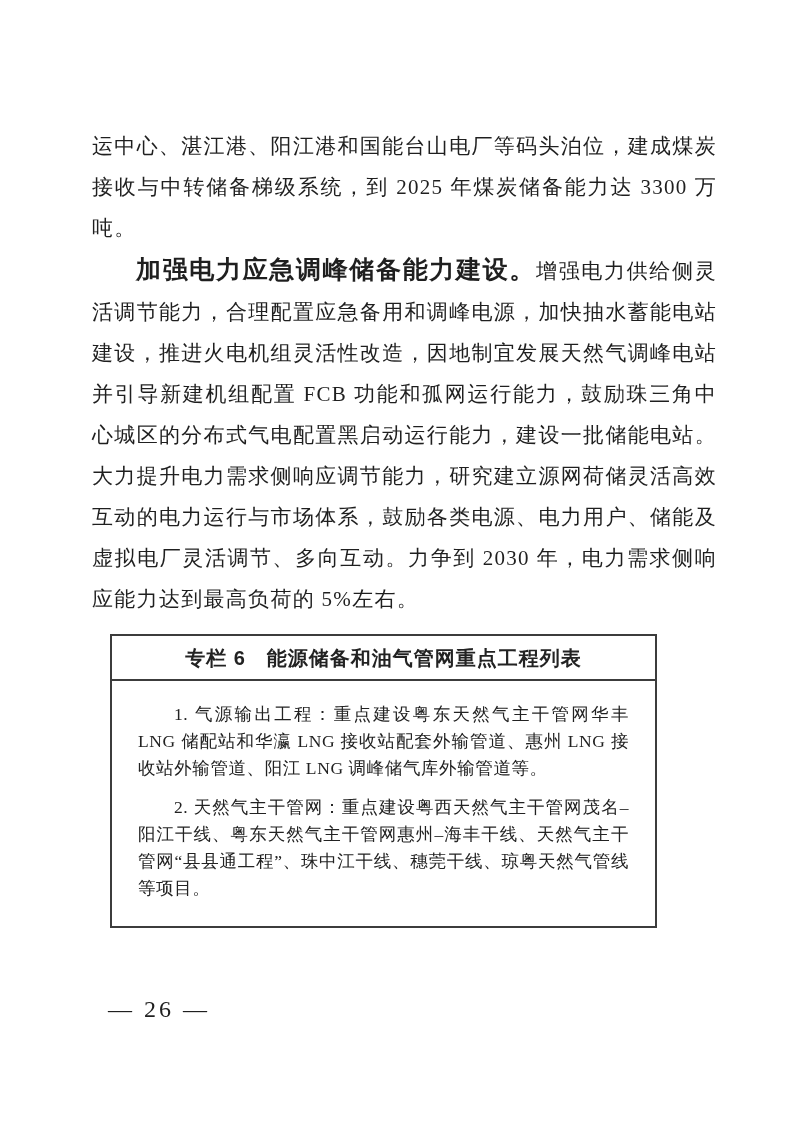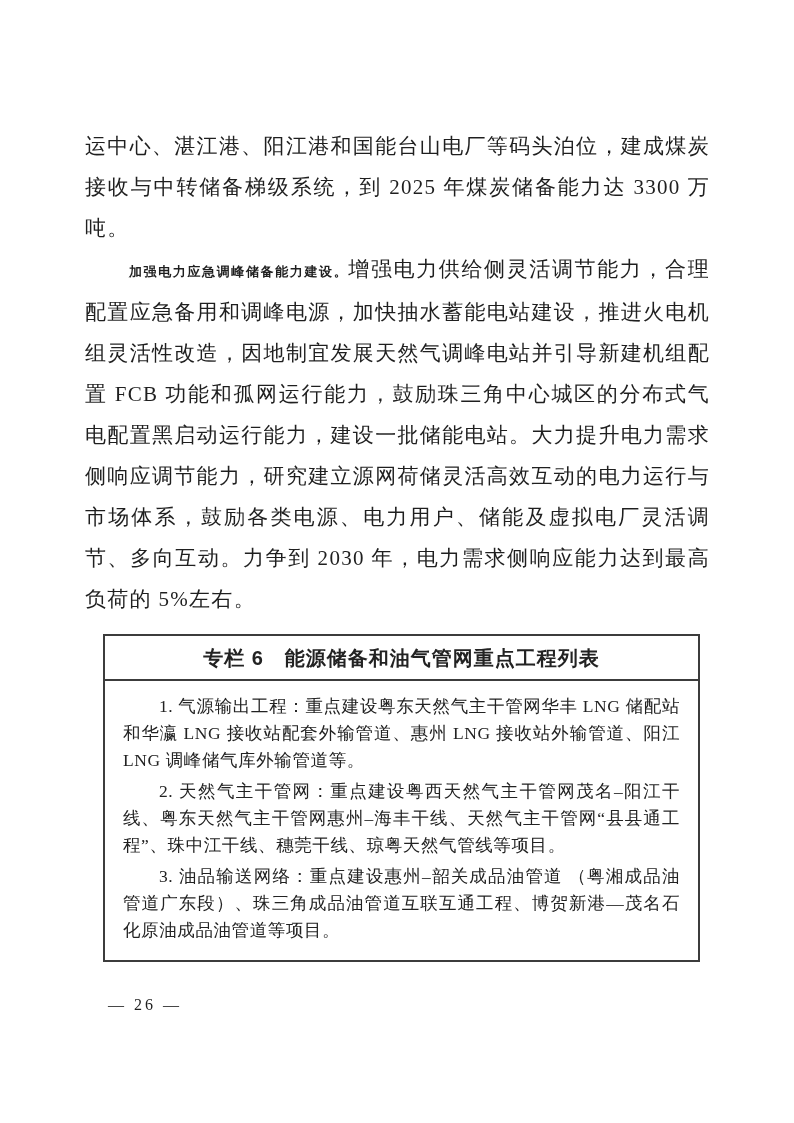--- a/index.html
+++ b/index.html
@@ -11,45 +11,45 @@
     position: relative;
     width: 794px;
     height: 1123px;
     background: #ffffff;
     overflow: hidden;
     font-family: "Liberation Serif", "DejaVu Serif", serif;
     color: #1f1f1f;
   }
   .content {
     position: absolute;
-    left: 85px;
+    left: 92px;
     top: 126px;
     width: 625px;
   }
   .para {
     font-size: 21px;
     line-height: 41px;
     letter-spacing: 1.3px;
     text-align: justify;
     text-justify: inter-ideograph;
     margin: 0;
   }
   .para.indent {
     text-indent: 44px;
   }
   .para .lead-bold {
     font-weight: bold;
     font-family: "Liberation Sans", "DejaVu Sans", sans-serif;
-    font-size: 13px;
+    font-size: 25px;
   }
   .column-box {
     box-sizing: border-box;
     margin-top: 14px;
     margin-left: 18px;
-    width: 597px;
+    width: 547px;
     border: 2px solid #3c3c3c;
   }
   .column-box-title {
     text-align: center;
     font-weight: bold;
     font-family: "Liberation Sans", "DejaVu Sans", sans-serif;
     font-size: 20px;
     line-height: 24px;
     padding: 10px 0 9px 0;
     border-bottom: 2px solid #3c3c3c;
@@ -59,48 +59,47 @@
   .column-box-body {
     padding: 8px 14px 12px 14px;
   }
   .column-box-item {
     font-size: 17.5px;
     line-height: 27px;
     letter-spacing: 0.6px;
     text-align: justify;
     text-justify: inter-ideograph;
     text-indent: 36px;
-    margin: 4px;
+    margin: 12px;
     color: #222222;
   }
   .page-number {
     position: absolute;
     left: 108px;
     top: 996px;
-    font-size: 16px;
+    font-size: 24px;
     letter-spacing: 3px;
     color: #1f1f1f;
     white-space: pre;
   }
 </style>
 </head>
 <body>
 
 <div class="page">
   <div class="content">
 
     <p class="para">运中心、湛江港、阳江港和国能台山电厂等码头泊位，建成煤炭接收与中转储备梯级系统，到 2025 年煤炭储备能力达 3300 万吨。</p>
 
     <p class="para indent"><span class="lead-bold">加强电力应急调峰储备能力建设。</span><span>增强电力供给侧灵活调节能力，合理配置应急备用和调峰电源，加快抽水蓄能电站建设，推进火电机组灵活性改造，因地制宜发展天然气调峰电站并引导新建机组配置 FCB 功能和孤网运行能力，鼓励珠三角中心城区的分布式气电配置黑启动运行能力，建设一批储能电站。大力提升电力需求侧响应调节能力，研究建立源网荷储灵活高效互动的电力运行与市场体系，鼓励各类电源、电力用户、储能及虚拟电厂灵活调节、多向互动。力争到 2030 年，电力需求侧响应能力达到最高负荷的 5%左右。</span></p>
 
     <div class="column-box">
       <div class="column-box-title">专栏 6　能源储备和油气管网重点工程列表</div>
       <div class="column-box-body">
         <p class="column-box-item">1. 气源输出工程：重点建设粤东天然气主干管网华丰 LNG 储配站和华瀛 LNG 接收站配套外输管道、惠州 LNG 接收站外输管道、阳江 LNG 调峰储气库外输管道等。</p>
         <p class="column-box-item">2. 天然气主干管网：重点建设粤西天然气主干管网茂名–阳江干线、粤东天然气主干管网惠州–海丰干线、天然气主干管网“县县通工程”、珠中江干线、穗莞干线、琼粤天然气管线等项目。</p>
-        <p class="column-box-item">3. 油品输送网络：重点建设惠州–韶关成品油管道 （粤湘成品油管道广东段）、珠三角成品油管道互联互通工程、博贺新港—茂名石化原油成品油管道等项目。</p>
       </div>
     </div>
 
   </div>
 
   <div class="page-number">— 26 —</div>
 </div>
 
 </body></html>

